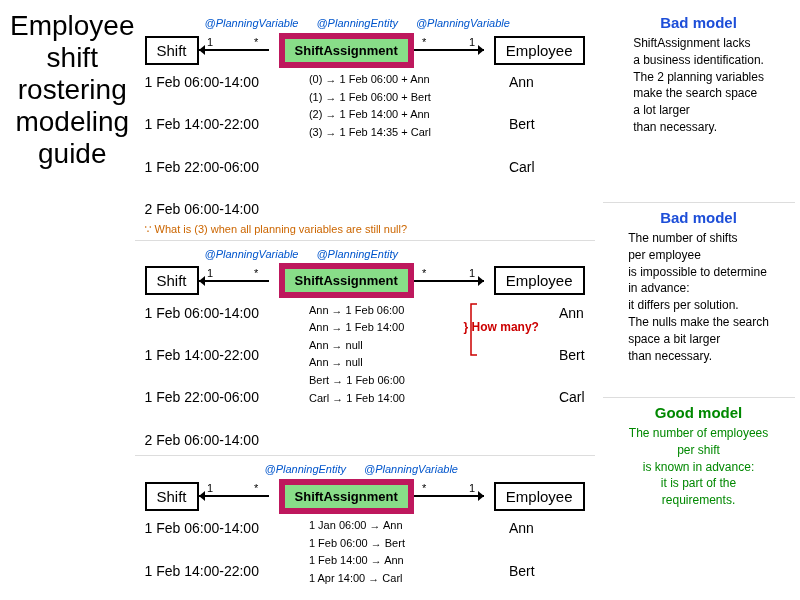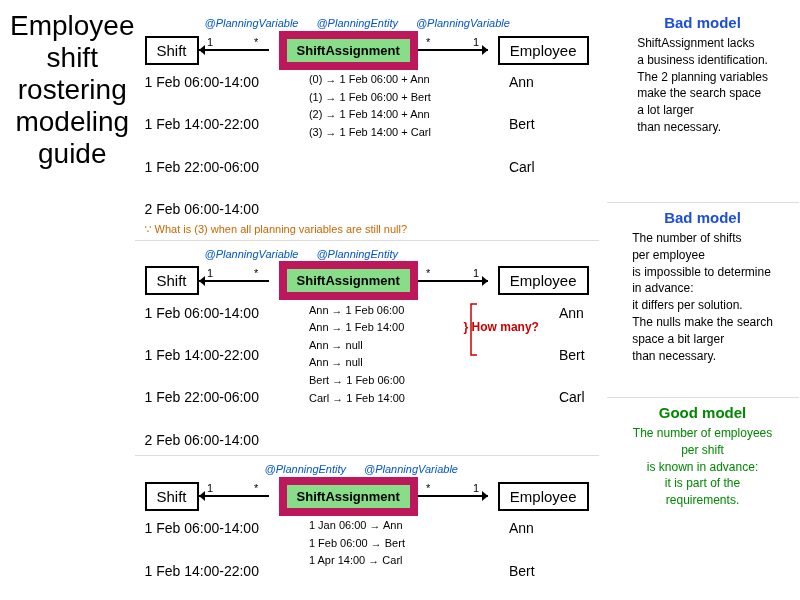--- a/index.html
+++ b/index.html
@@ -100,21 +100,21 @@
     }
     .box {
       border: 2px solid #000;
       padding: 4px 10px;
       font-size: 15px;
       font-weight: normal;
       background: #fff;
       white-space: nowrap;
     }
     .box-green {
-      border: 8px solid #be185d;
+      border: 6px solid #be185d;
       padding: 4px 10px;
       font-size: 13px;
       font-weight: bold;
       background: #88dd88;
       white-space: nowrap;
     }
     .data-rows {
       display: flex;
       margin-left: 10px;
       gap: 30px;
@@ -203,21 +203,21 @@
           <div class="data-col">
             <span>1 Feb 06:00-14:00</span>
             <span>1 Feb 14:00-22:00</span>
             <span>1 Feb 22:00-06:00</span>
             <span>2 Feb 06:00-14:00</span>
           </div>
           <div class="data-col-center" style="margin-left:20px;">
             <span>(0) → 1 Feb 06:00 + Ann</span>
             <span>(1) → 1 Feb 06:00 + Bert</span>
             <span>(2) → 1 Feb 14:00 + Ann</span>
-            <span>(3) → 1 Feb 14:00 + Carl</span>
+            <span>(3) → 1 Feb 14:35 + Carl</span>
           </div>
           <div class="data-col" style="margin-left:10px;">
             <span>Ann</span>
             <span>Bert</span>
             <span>Carl</span>
           </div>
         </div>
         <div class="warning-text">∵ What is (3) when all planning variables are still null?</div>
       </div>
 
@@ -311,20 +311,21 @@
         <div class="data-rows">
           <div class="data-col">
             <span>1 Feb 06:00-14:00</span>
             <span>1 Feb 14:00-22:00</span>
             <span>1 Feb 22:00-06:00</span>
             <span>2 Feb 06:00-14:00</span>
           </div>
           <div class="data-col-center" style="margin-left:20px;">
             <span>1 Jan 06:00 → Ann</span>
             <span>1 Feb 06:00 → Bert</span>
+            <span>1 Feb 14:00 → Ann</span>
             <span>1 Apr 14:00 → Carl</span>
           </div>
           <div class="data-col" style="margin-left:10px;">
             <span>Ann</span>
             <span>Bert</span>
             <span>Carl</span>
           </div>
         </div>
       </div>
 

